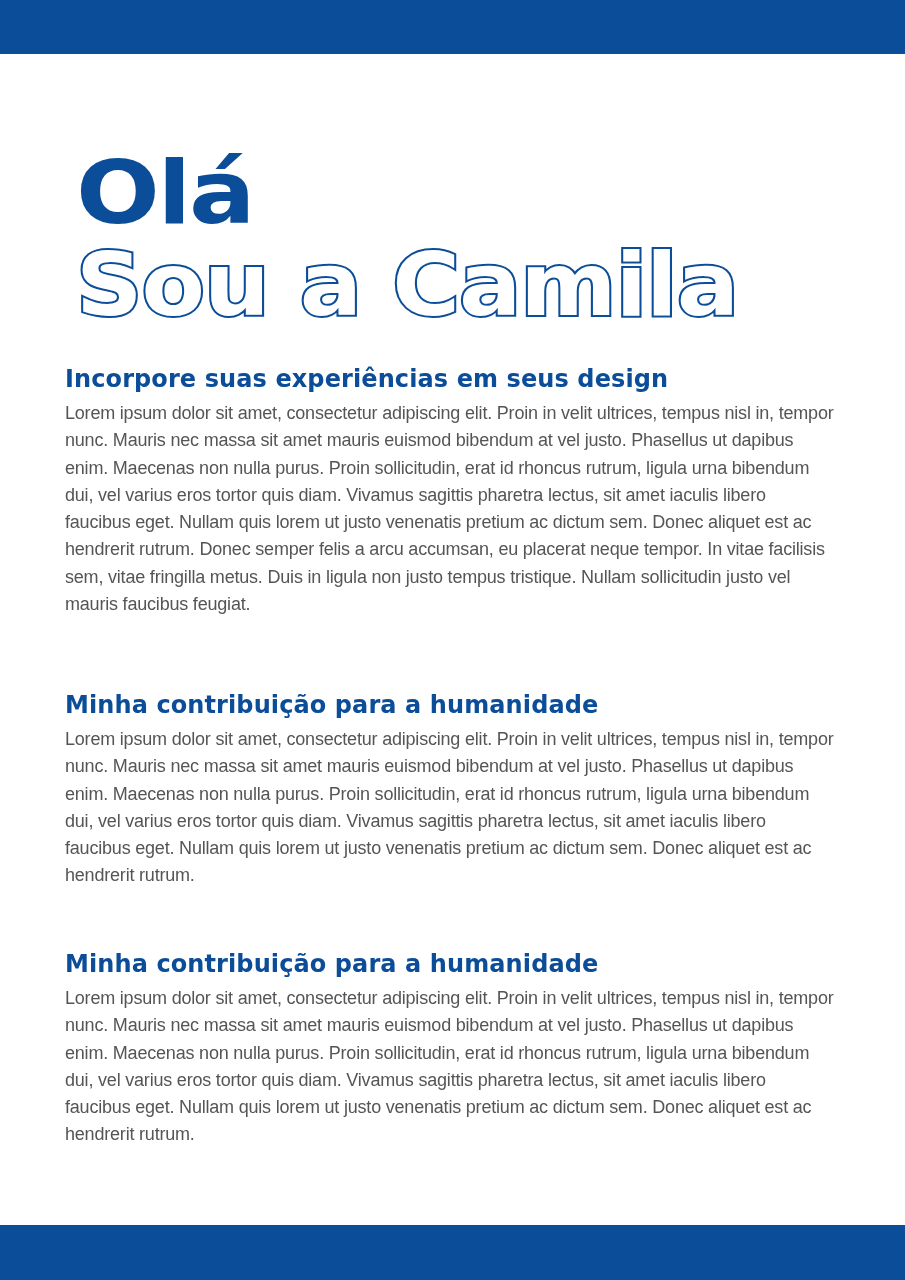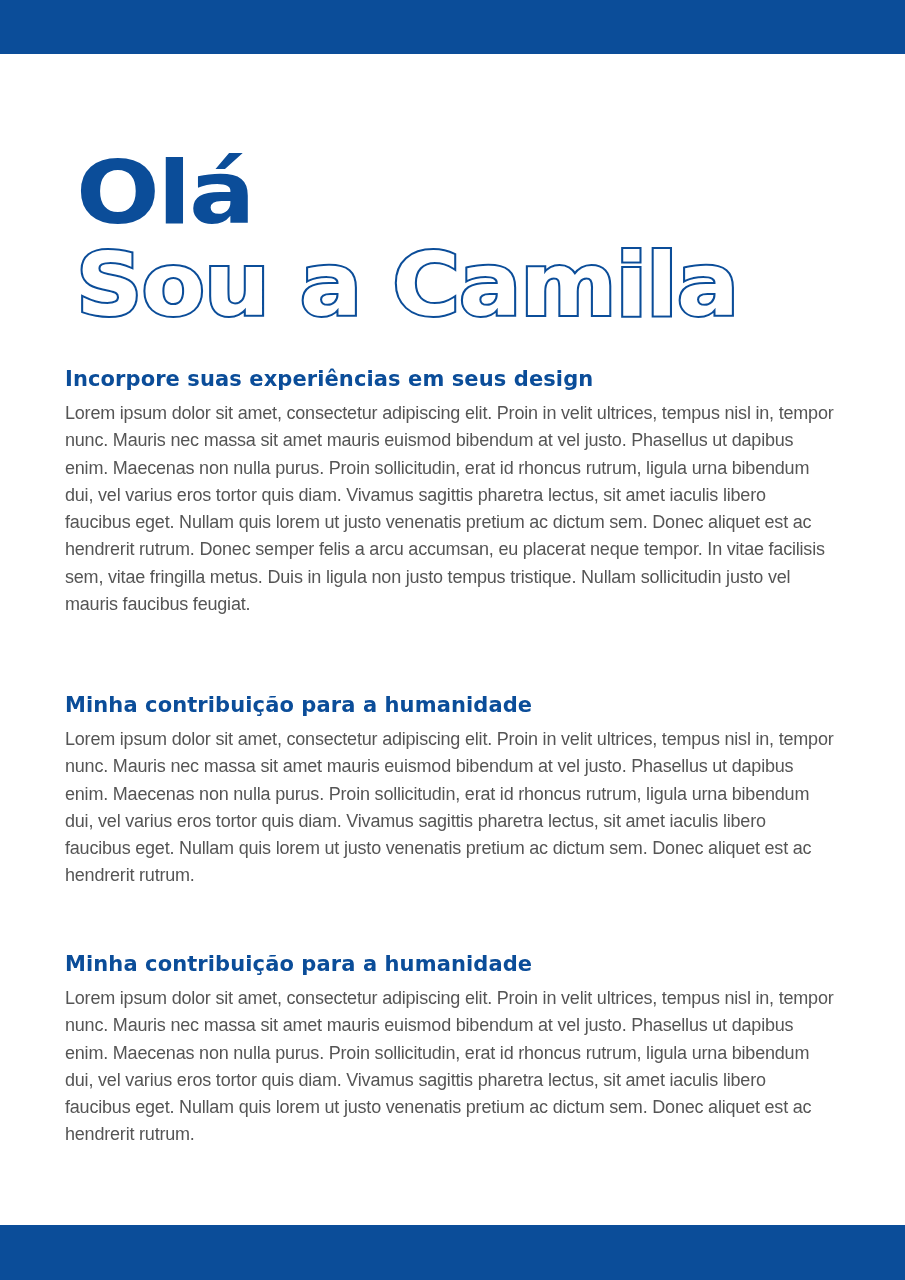--- a/index.html
+++ b/index.html
@@ -22,21 +22,21 @@
       font-size: 88px; line-height: 92px; color: #ffffff;
       -webkit-text-stroke: 4px #0b4d99;
       paint-order: stroke fill;
       letter-spacing: -1px;
       transform: scaleX(1.05); transform-origin: left;
       white-space: nowrap;
     }
     .section { position: absolute; left: 65px; width: 770px; }
     .section h2 {
       margin: 0; font-family: "DejaVu Sans", sans-serif; font-weight: bold;
-      font-size: 21px; line-height: 30px; color: #0b4d99; letter-spacing: 0.1px;
+      font-size: 24px; line-height: 30px; color: #0b4d99; letter-spacing: 0.1px;
     }
     .section p {
       margin: 6px 0 0 0; font-family: "Liberation Sans", sans-serif;
       font-size: 18px; line-height: 27.3px; color: #555555;
       letter-spacing: -0.2px;
     }
     #s1 { top: 364px; }
     #s2 { top: 690px; }
     #s3 { top: 949px; }
   </style>

